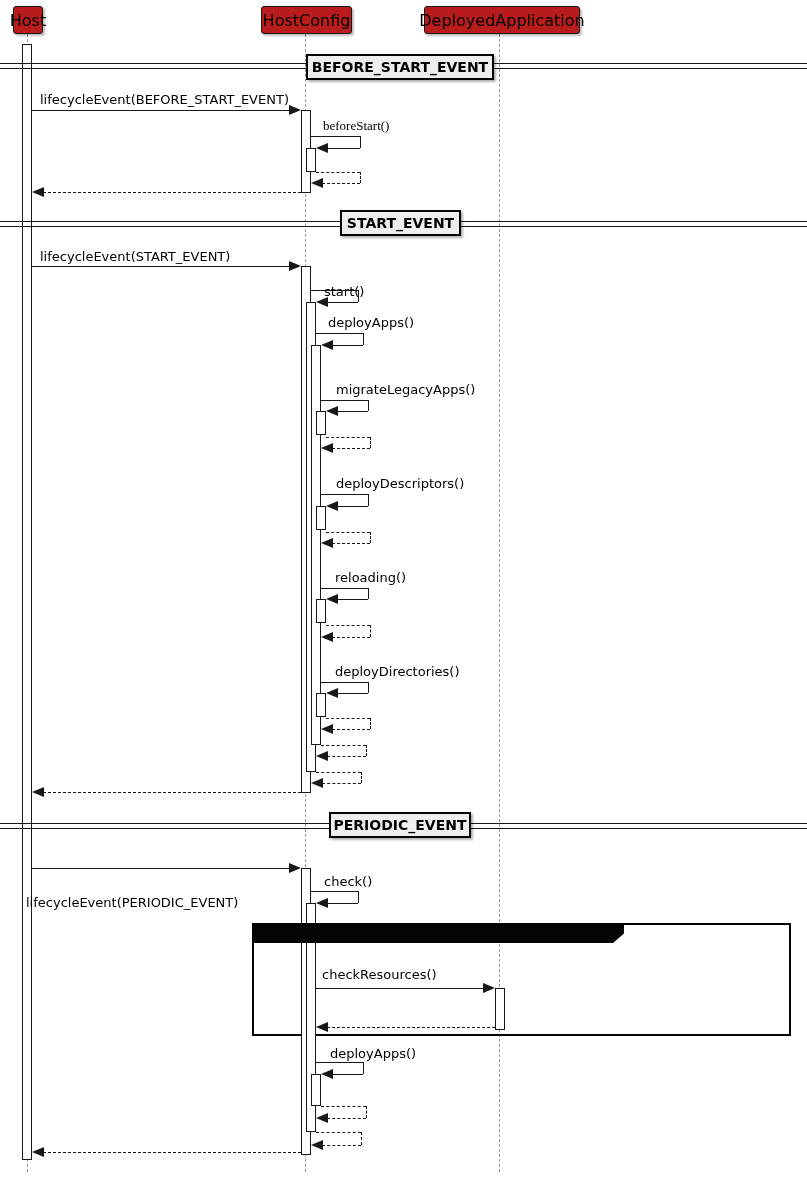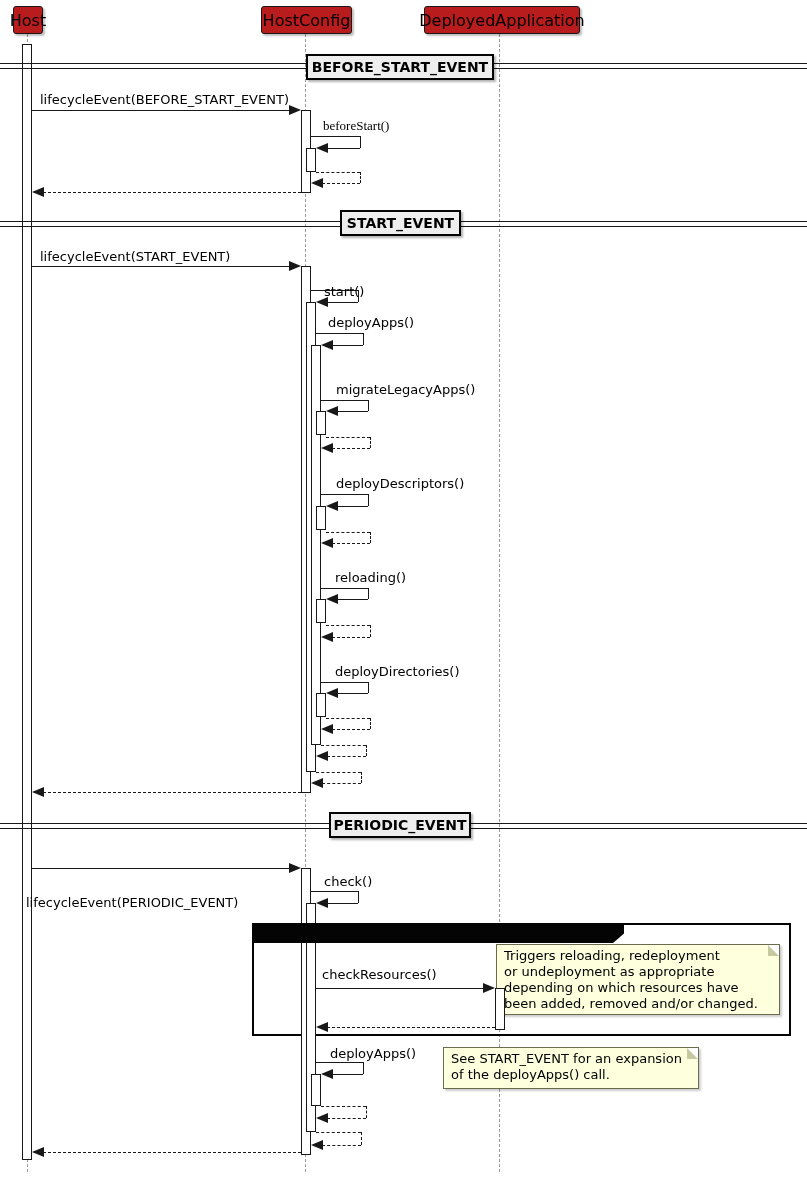--- a/index.html
+++ b/index.html
@@ -47,32 +47,20 @@
     border-top:11px solid #ffffff; border-left:11px solid #c8c8a0; }
 </style>
 </head>
 <body>
 
 <div id="canvas">
     <div class="lifeline" style="left: 27px; top: 34px; height: 1138px;"></div>
     <div class="lifeline" style="left: 305px; top: 34px; height: 1138px;"></div>
     <div class="lifeline" style="left: 499px; top: 34px; height: 1138px;"></div>
     <div class="frame" style="left: 252px; top: 923px; width: 539px; height: 113px;"></div>
-    <div class="note" style="left: 496px; top: 944px; width: 284px; height: 71px;">
-      <div>Triggers reloading, redeployment</div>
-      <div>or undeployment as appropriate</div>
-      <div>depending on which resources have</div>
-      <div>been added, removed and/or changed.</div>
-      <div class="fold"></div>
-    </div>
-    <div class="note" style="left: 443px; top: 1047px; width: 256px; height: 42px;">
-      <div>See START_EVENT for an expansion</div>
-      <div>of the deployApps() call.</div>
-      <div class="fold"></div>
-    </div>
     <div class="bar" style="left: 22px; top: 44px; height: 1116px;"></div>
     <div class="bar" style="left: 301px; top: 110px; height: 83px;"></div>
     <div class="bar" style="left: 306px; top: 148px; height: 24px;"></div>
     <div class="bar" style="left: 301px; top: 266px; height: 527px;"></div>
     <div class="bar" style="left: 306px; top: 302px; height: 470px;"></div>
     <div class="bar" style="left: 311px; top: 345px; height: 400px;"></div>
     <div class="bar" style="left: 316px; top: 411px; height: 24px;"></div>
     <div class="bar" style="left: 316px; top: 506px; height: 24px;"></div>
     <div class="bar" style="left: 316px; top: 599px; height: 24px;"></div>
     <div class="bar" style="left: 316px; top: 693px; height: 24px;"></div>

